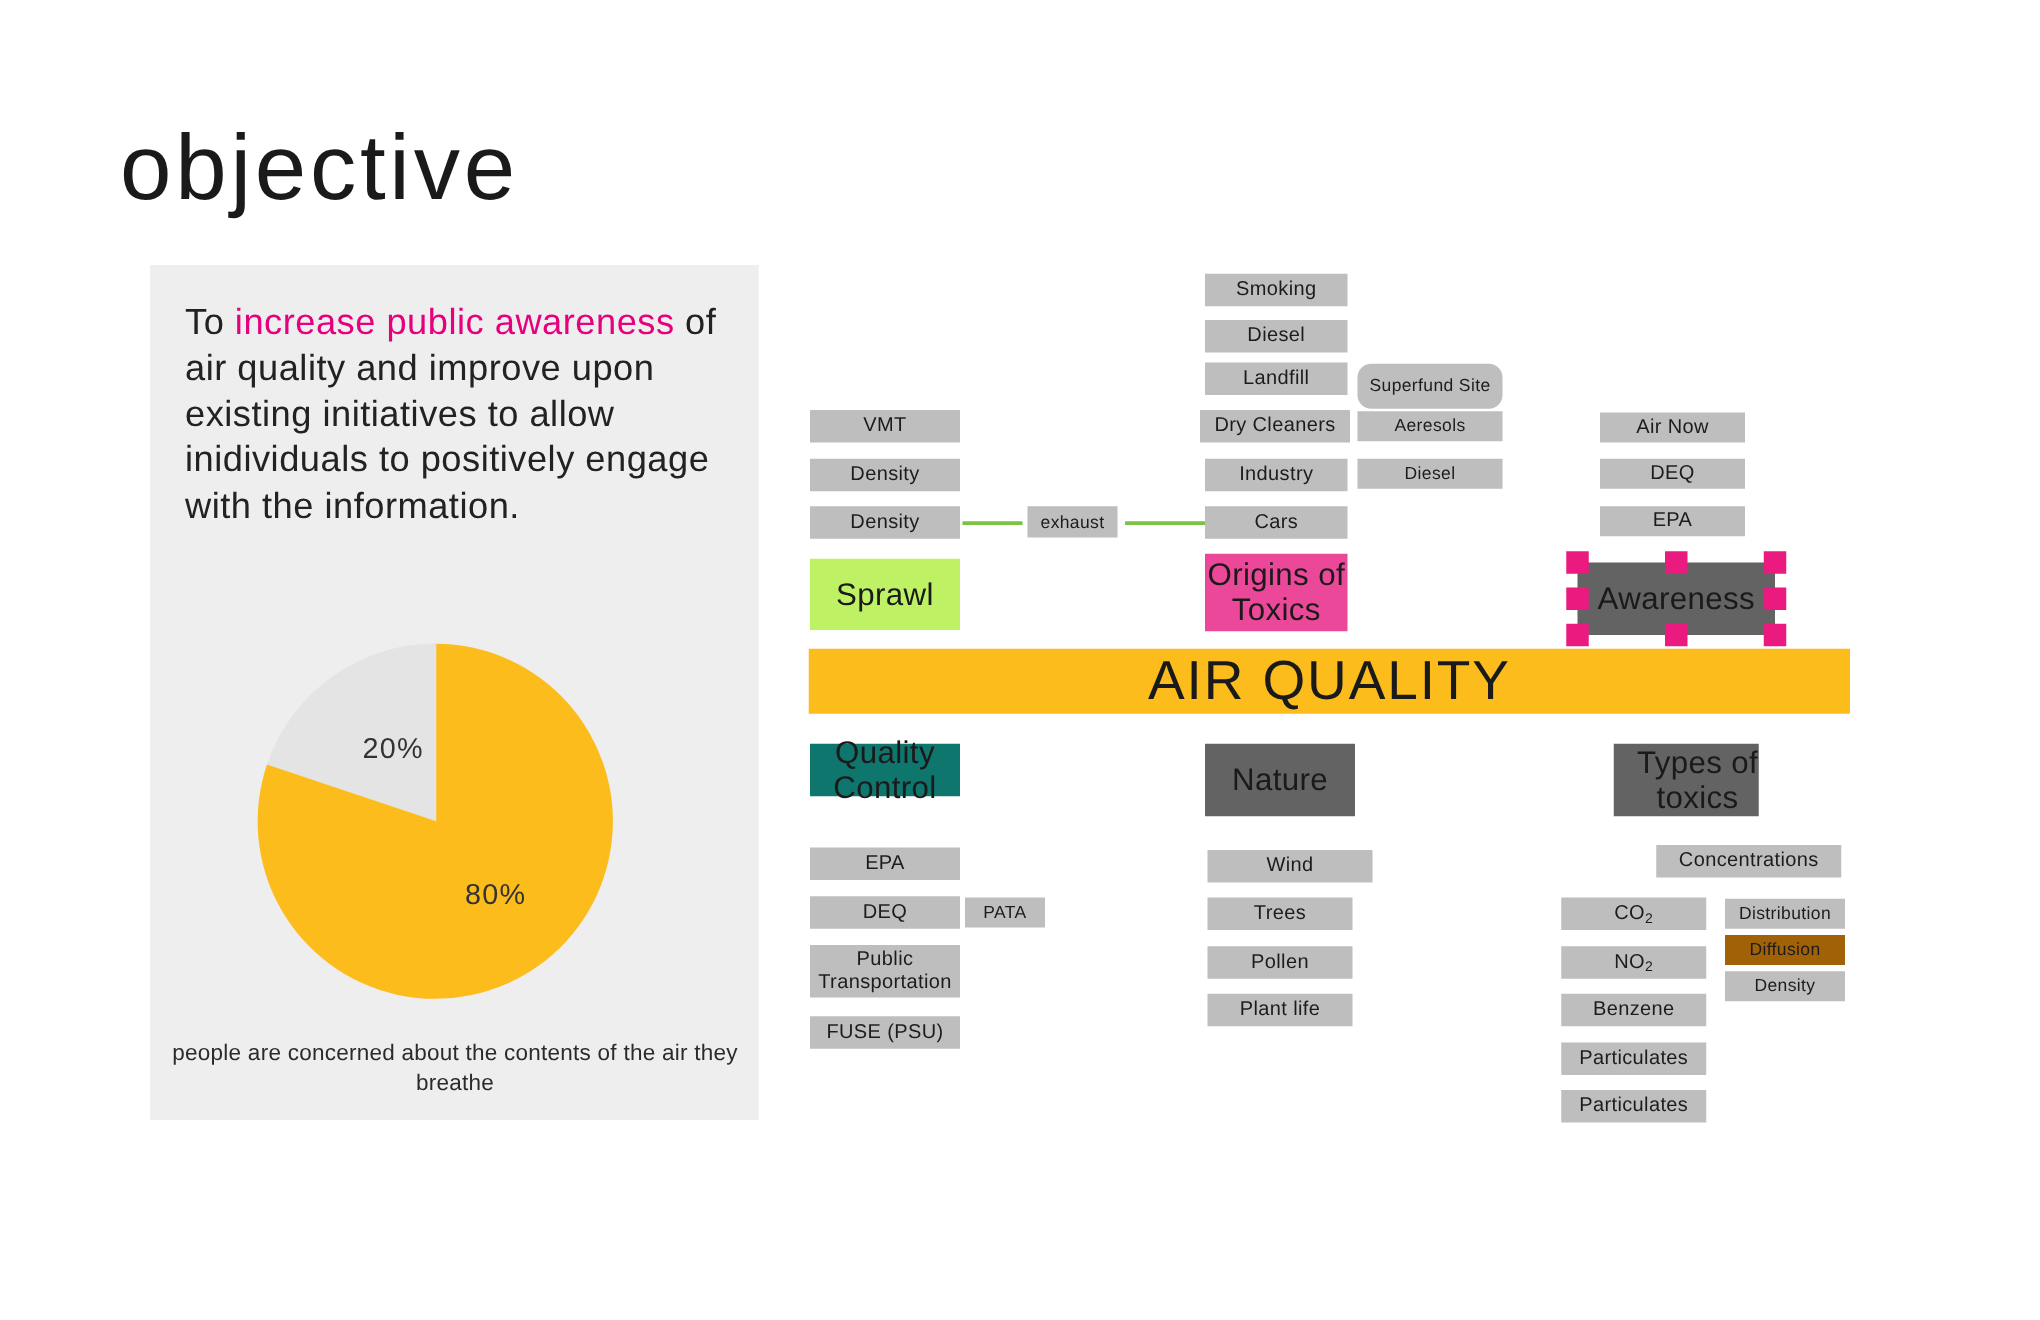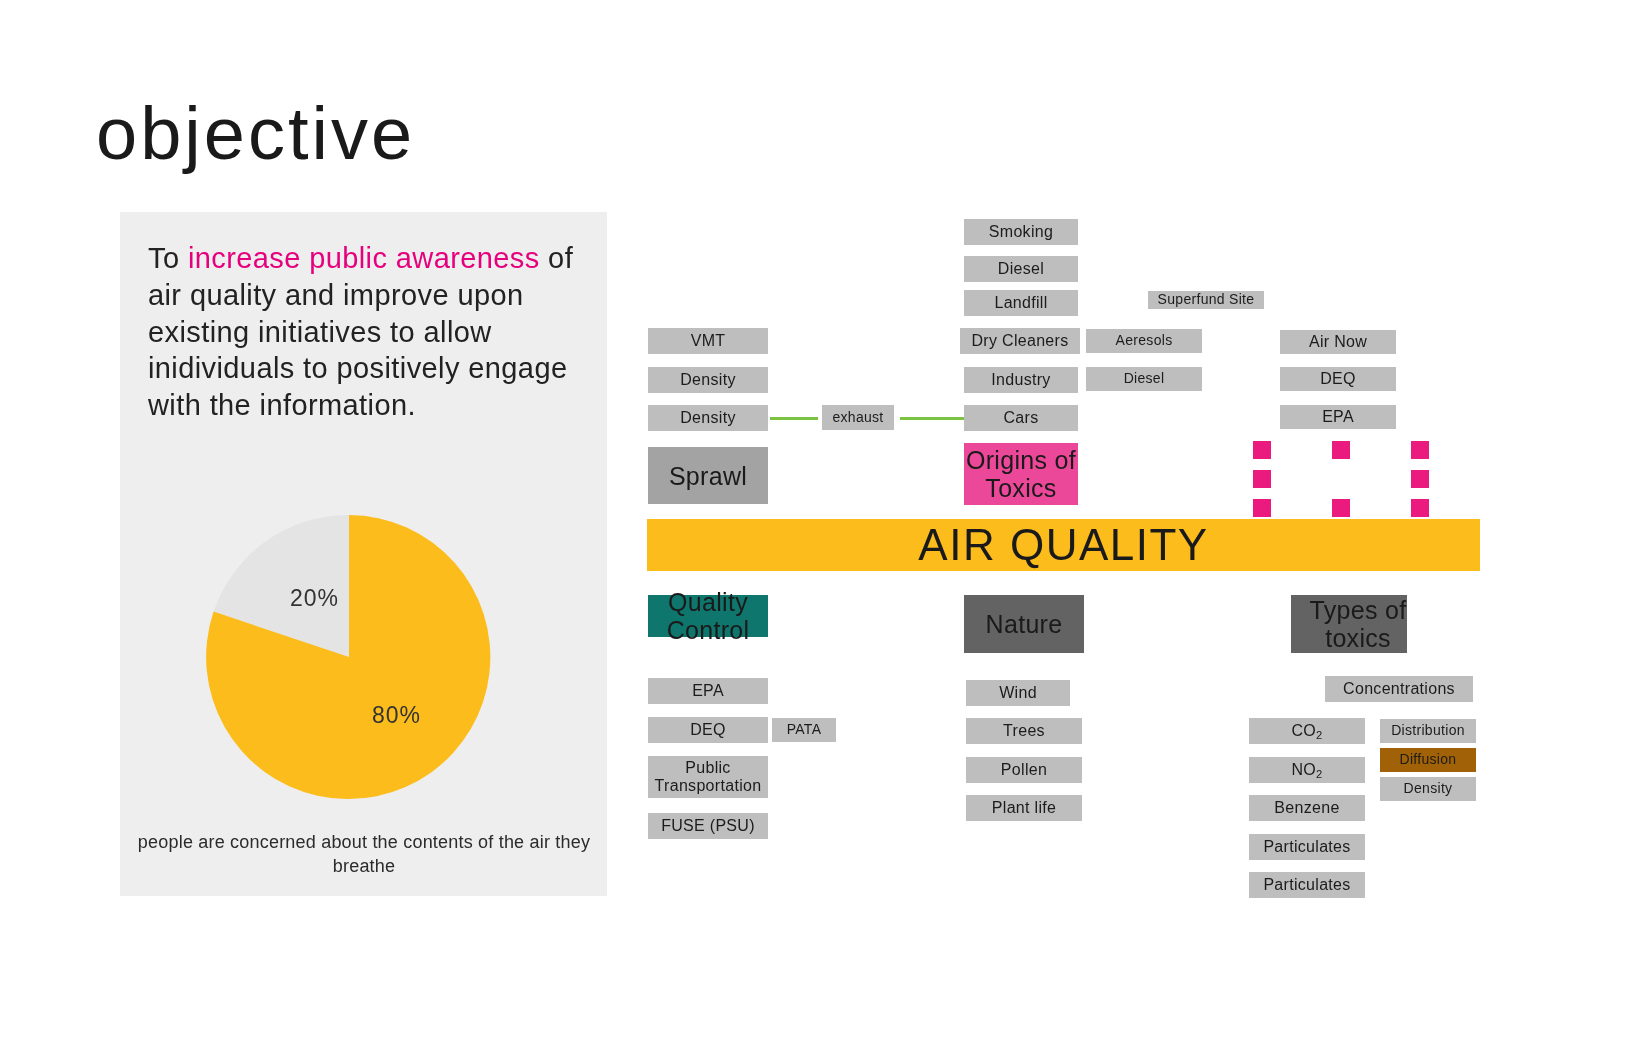--- a/index.html
+++ b/index.html
@@ -107,41 +107,42 @@
   </div>
 
   <div class="node small" style="left: 648px; top: 328px; width: 120px; height: 26px; background: rgb(190, 190, 190);">VMT</div>
   <div class="node small" style="left: 648px; top: 367px; width: 120px; height: 26px; background: rgb(190, 190, 190);">Density</div>
   <div class="node small" style="left: 648px; top: 405px; width: 120px; height: 26px; background: rgb(190, 190, 190);">Density</div>
 
   <div class="connector" style="left: 770px; top: 417px; width: 48px; background: rgb(124, 194, 67);"></div>
   <div class="node tiny" style="left: 822px; top: 405px; width: 72px; height: 25px; background: rgb(190, 190, 190);">exhaust</div>
   <div class="connector" style="left: 900px; top: 417px; width: 64px; background: rgb(124, 194, 67);"></div>
 
-  <div class="node hub" style="left: 648px; top: 447px; width: 120px; height: 57px; background: #a3a3a3;">Sprawl</div>
+  <div class="node hub" style="left: 648px; top: 447px; width: 120px; height: 57px; background: #bef264;">Sprawl</div>
 
   <div class="node small" style="left: 964px; top: 219px; width: 114px; height: 26px; background: rgb(190, 190, 190);">Smoking</div>
   <div class="node small" style="left: 964px; top: 256px; width: 114px; height: 26px; background: rgb(190, 190, 190);">Diesel</div>
   <div class="node small" style="left: 964px; top: 290px; width: 114px; height: 26px; background: rgb(190, 190, 190);">Landfill</div>
   <div class="node small" style="left: 960px; top: 328px; width: 120px; height: 26px; background: rgb(190, 190, 190);">Dry Cleaners</div>
   <div class="node small" style="left: 964px; top: 367px; width: 114px; height: 26px; background: rgb(190, 190, 190);">Industry</div>
   <div class="node small" style="left: 964px; top: 405px; width: 114px; height: 26px; background: rgb(190, 190, 190);">Cars</div>
 
-  <div class="node tiny" style="left: 1148px; top: 291px; width: 116px; height: 18px; background: rgb(190, 190, 190);">Superfund Site</div>
+  <div class="node tiny" style="left: 1086px; top: 291px; width: 116px; height: 36px; background: rgb(190, 190, 190); border-radius: 11px;">Superfund Site</div>
   <div class="node tiny" style="left: 1086px; top: 329px; width: 116px; height: 24px; background: rgb(190, 190, 190);">Aeresols</div>
   <div class="node tiny" style="left: 1086px; top: 367px; width: 116px; height: 24px; background: rgb(190, 190, 190);">Diesel</div>
 
   <div class="node hub" style="left: 964px; top: 443px; width: 114px; height: 62px; flex-direction: column; background: #ec4899;">
     <span>Origins of Toxics</span>
   </div>
 
   <div class="node small" style="left: 1280px; top: 330px; width: 116px; height: 24px; background: rgb(190, 190, 190);">Air Now</div>
   <div class="node small" style="left: 1280px; top: 367px; width: 116px; height: 24px; background: rgb(190, 190, 190);">DEQ</div>
   <div class="node small" style="left: 1280px; top: 405px; width: 116px; height: 24px; background: rgb(190, 190, 190);">EPA</div>
 
+  <div class="node hub selected" style="left: 1262px; top: 450px; width: 158px; height: 58px; background: rgb(99, 99, 99);">Awareness</div>
   <div class="handle" style="left: 1253px; top: 441px; background: rgb(234, 26, 127);"></div>
   <div class="handle" style="left: 1332px; top: 441px; background: rgb(234, 26, 127);"></div>
   <div class="handle" style="left: 1411px; top: 441px; background: rgb(234, 26, 127);"></div>
   <div class="handle" style="left: 1253px; top: 470px; background: rgb(234, 26, 127);"></div>
   <div class="handle" style="left: 1411px; top: 470px; background: rgb(234, 26, 127);"></div>
   <div class="handle" style="left: 1253px; top: 499px; background: rgb(234, 26, 127);"></div>
   <div class="handle" style="left: 1332px; top: 499px; background: rgb(234, 26, 127);"></div>
   <div class="handle" style="left: 1411px; top: 499px; background: rgb(234, 26, 127);"></div>
 
   <div class="node banner" style="left: 647px; top: 519px; width: 833px; height: 52px; background: rgb(251, 188, 28);">AIR QUALITY</div>
@@ -149,21 +150,21 @@
   <div class="node hub" style="left: 648px; top: 595px; width: 120px; height: 42px; flex-direction: column; background: #0f766e;">
     <span>Quality Control</span>
   </div>
   <div class="node small" style="left: 648px; top: 678px; width: 120px; height: 26px; background: rgb(190, 190, 190);">EPA</div>
   <div class="node small" style="left: 648px; top: 717px; width: 120px; height: 26px; background: rgb(190, 190, 190);">DEQ</div>
   <div class="node tiny" style="left: 772px; top: 718px; width: 64px; height: 24px; background: rgb(190, 190, 190);">PATA</div>
   <div class="node small" style="left: 648px; top: 756px; width: 120px; height: 42px; flex-direction: column; background: rgb(190, 190, 190);">Public Transportation</div>
   <div class="node small" style="left: 648px; top: 813px; width: 120px; height: 26px; background: rgb(190, 190, 190);">FUSE (PSU)</div>
 
   <div class="node hub" style="left: 964px; top: 595px; width: 120px; height: 58px; background: rgb(99, 99, 99);">Nature</div>
-  <div class="node small" style="left: 966px; top: 680px; width: 104px; height: 26px; background: rgb(190, 190, 190);">Wind</div>
+  <div class="node small" style="left: 966px; top: 680px; width: 132px; height: 26px; background: rgb(190, 190, 190);">Wind</div>
   <div class="node small" style="left: 966px; top: 718px; width: 116px; height: 26px; background: rgb(190, 190, 190);">Trees</div>
   <div class="node small" style="left: 966px; top: 757px; width: 116px; height: 26px; background: rgb(190, 190, 190);">Pollen</div>
   <div class="node small" style="left: 966px; top: 795px; width: 116px; height: 26px; background: rgb(190, 190, 190);">Plant life</div>
 
   <div class="node hub" style="left: 1291px; top: 595px; width: 116px; height: 58px; flex-direction: column; background: rgb(99, 99, 99); padding-left: 18px;">
     <span>Types of toxics</span>
   </div>
   <div class="node small" style="left: 1325px; top: 676px; width: 148px; height: 26px; background: rgb(190, 190, 190);">Concentrations</div>
 
   <div class="node small" style="left: 1249px; top: 718px; width: 116px; height: 26px; background: rgb(190, 190, 190);">

